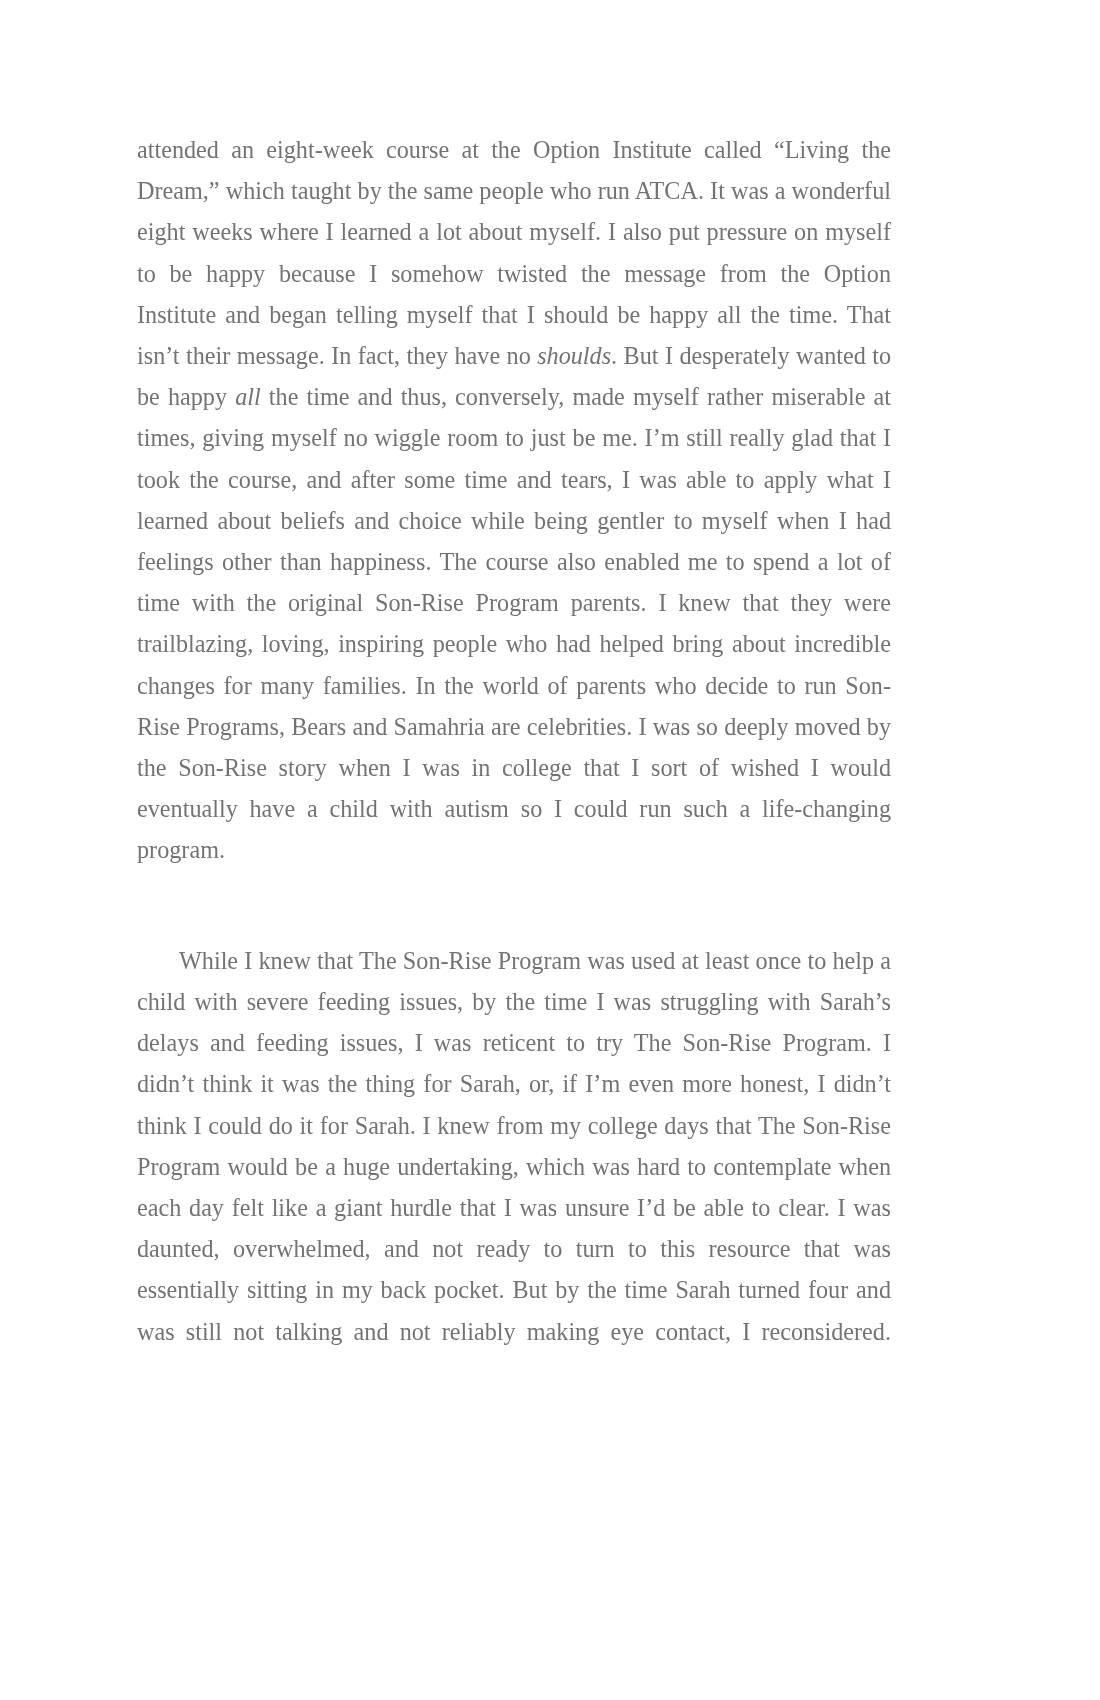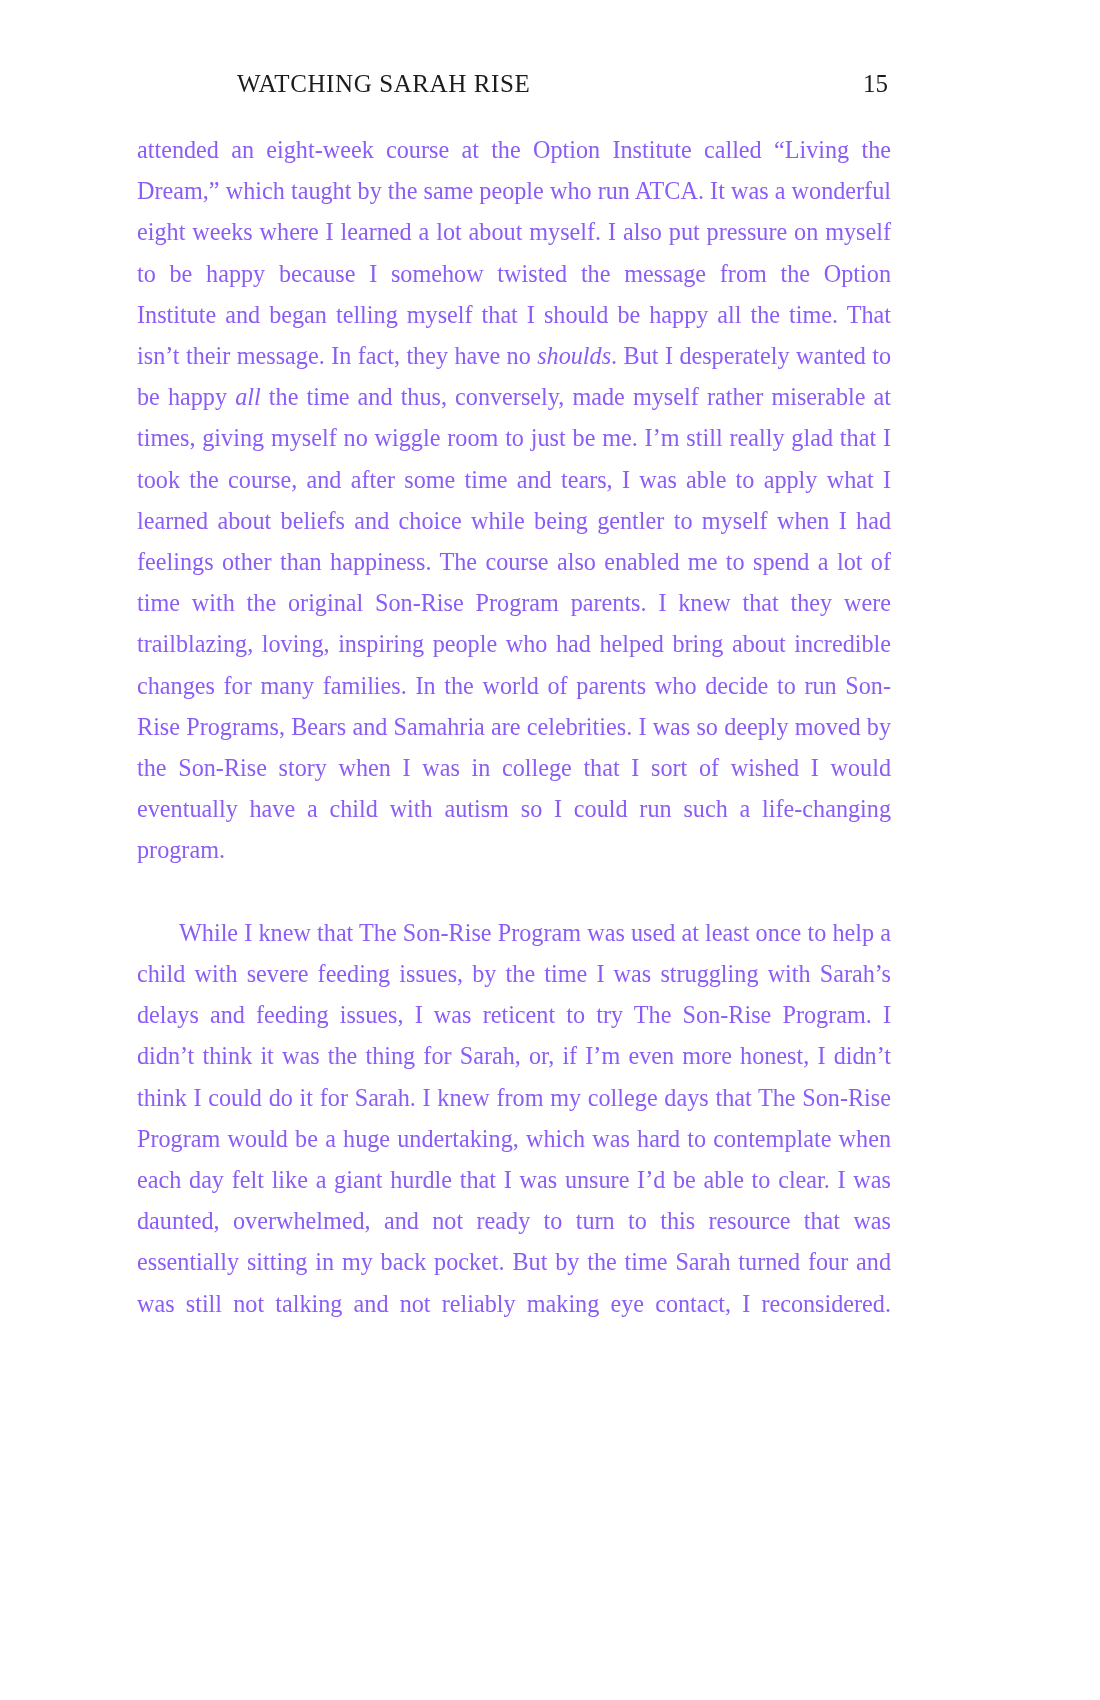--- a/index.html
+++ b/index.html
@@ -57,27 +57,28 @@
     top: 129px;
     width: 754px;
   }
 
   p.para {
     margin: 0;
     font-size: 24.2px;
     line-height: 41.2px;
     text-align: justify;
     text-justify: inter-word;
-    color: #8b5cf6;
+    color: #737373;
     -webkit-hyphens: none;
     hyphens: none;
     word-spacing: 0px;
   }
   p.para.indent {
     text-indent: 42px;
+    margin-top: 28px;
   }
   p.para.flush {
     text-indent: 0;
   }
   
   p.para:after {
     content: "";
     display: inline-block;
     width: 100%;
   }
@@ -87,23 +88,19 @@
 
   em.it {
     font-style: italic;
   }
 </style>
 </head>
 <body>
 
 <div class="page">
 
-  <div class="running-head">
-    <span class="rh-title">WATCHING SARAH RISE</span>
-    <span class="rh-folio">15</span>
-  </div>
 
   <div class="textblock">
     <p class="para flush">attended an eight-week course at the Option Institute called “Living the Dream,” which taught by the same people who run ATCA. It was a wonderful eight weeks where I learned a lot about myself. I also put pressure on myself to be happy because I somehow twisted the message from the Option Institute and began telling myself that I should be happy all the time. That isn’t their message. In fact, they have no <em class="it">shoulds</em>. But I desperately wanted to be happy <em class="it">all</em> the time and thus, conversely, made myself rather miserable at times, giving myself no wiggle room to just be me. I’m still really glad that I took the course, and after some time and tears, I was able to apply what I learned about beliefs and choice while being gentler to myself when I had feelings other than happiness. The course also enabled me to spend a lot of time with the original Son-Rise Program parents. I knew that they were trailblazing, loving, inspiring people who had helped bring about incredible changes for many families. In the world of parents who decide to run Son-Rise Programs, Bears and Samahria are celebrities. I was so deeply moved by the Son-Rise story when I was in college that I sort of wished I would eventually have a child with autism so I could run such a life-changing program.</p>
     <p class="para indent">While I knew that The Son-Rise Program was used at least once to help a child with severe feeding issues, by the time I was struggling with Sarah’s delays and feeding issues, I was reticent to try The Son-Rise Program. I didn’t think it was the thing for Sarah, or, if I’m even more honest, I didn’t think I could do it for Sarah. I knew from my college days that The Son-Rise Program would be a huge undertaking, which was hard to contemplate when each day felt like a giant hurdle that I was unsure I’d be able to clear. I was daunted, overwhelmed, and not ready to turn to this resource that was essentially sitting in my back pocket. But by the time Sarah turned four and was still not talking and not reliably making eye contact, I reconsidered.</p>
   </div>
 
 </div>
 
 </body></html>

